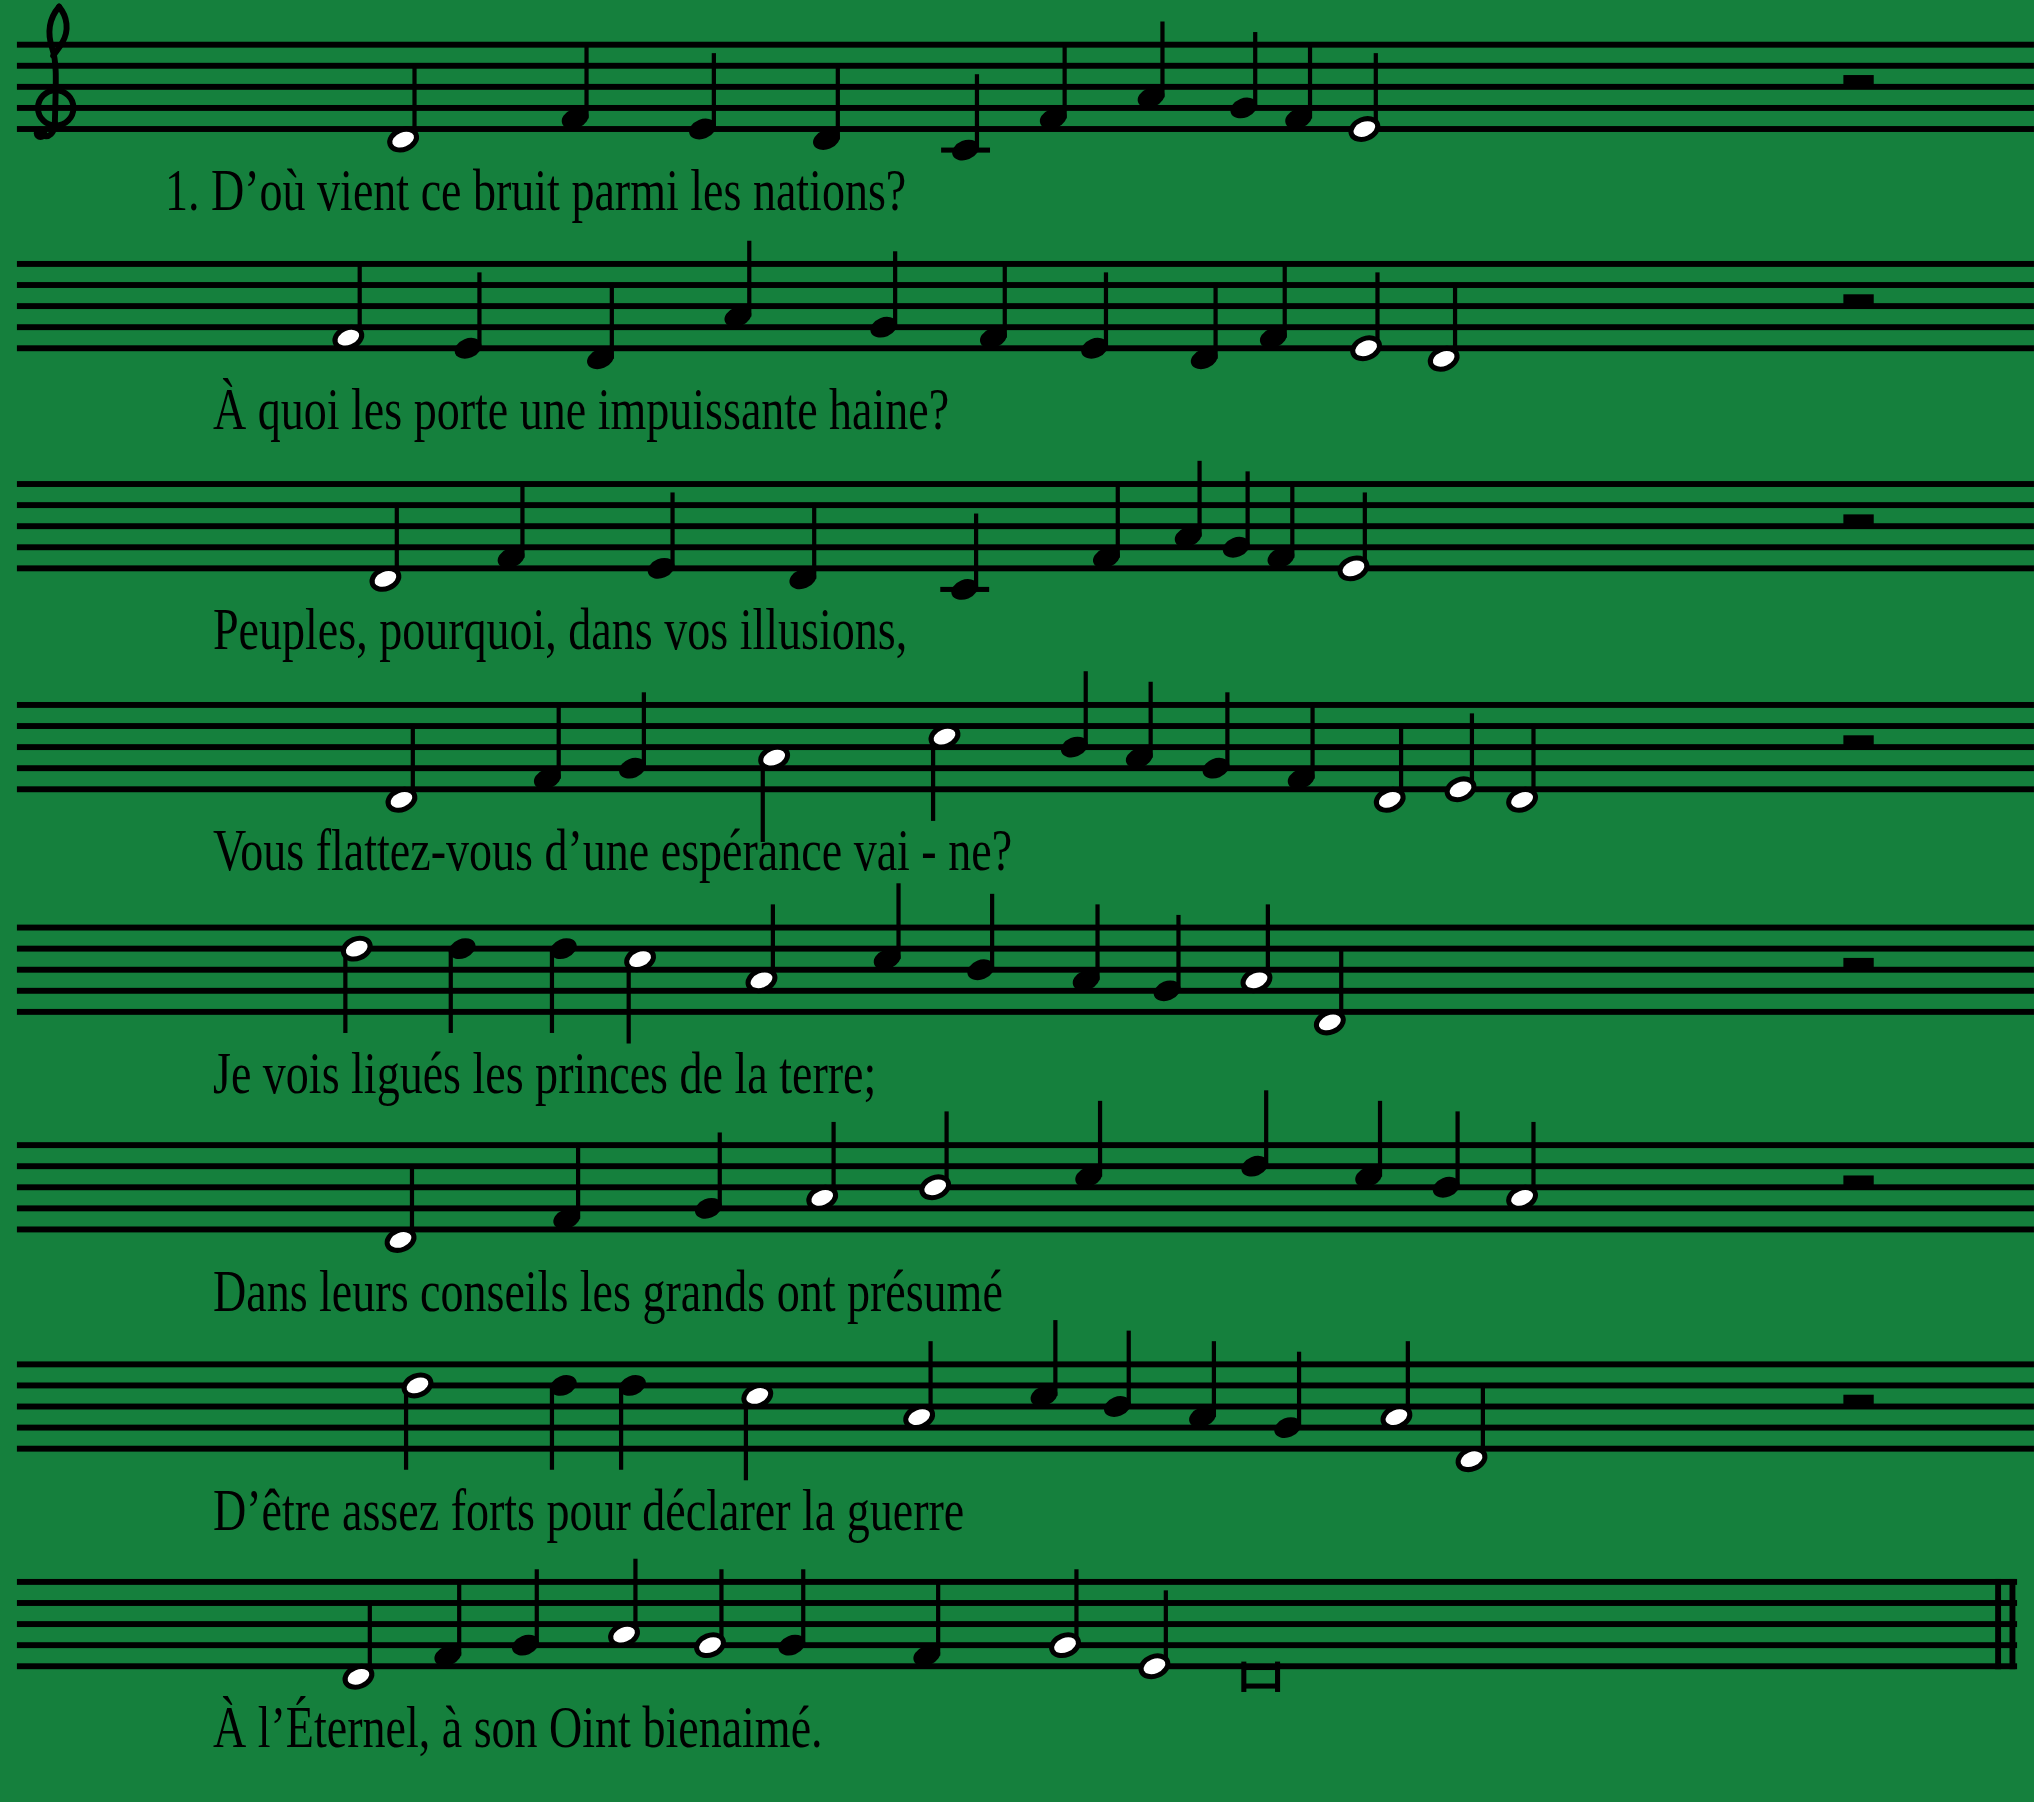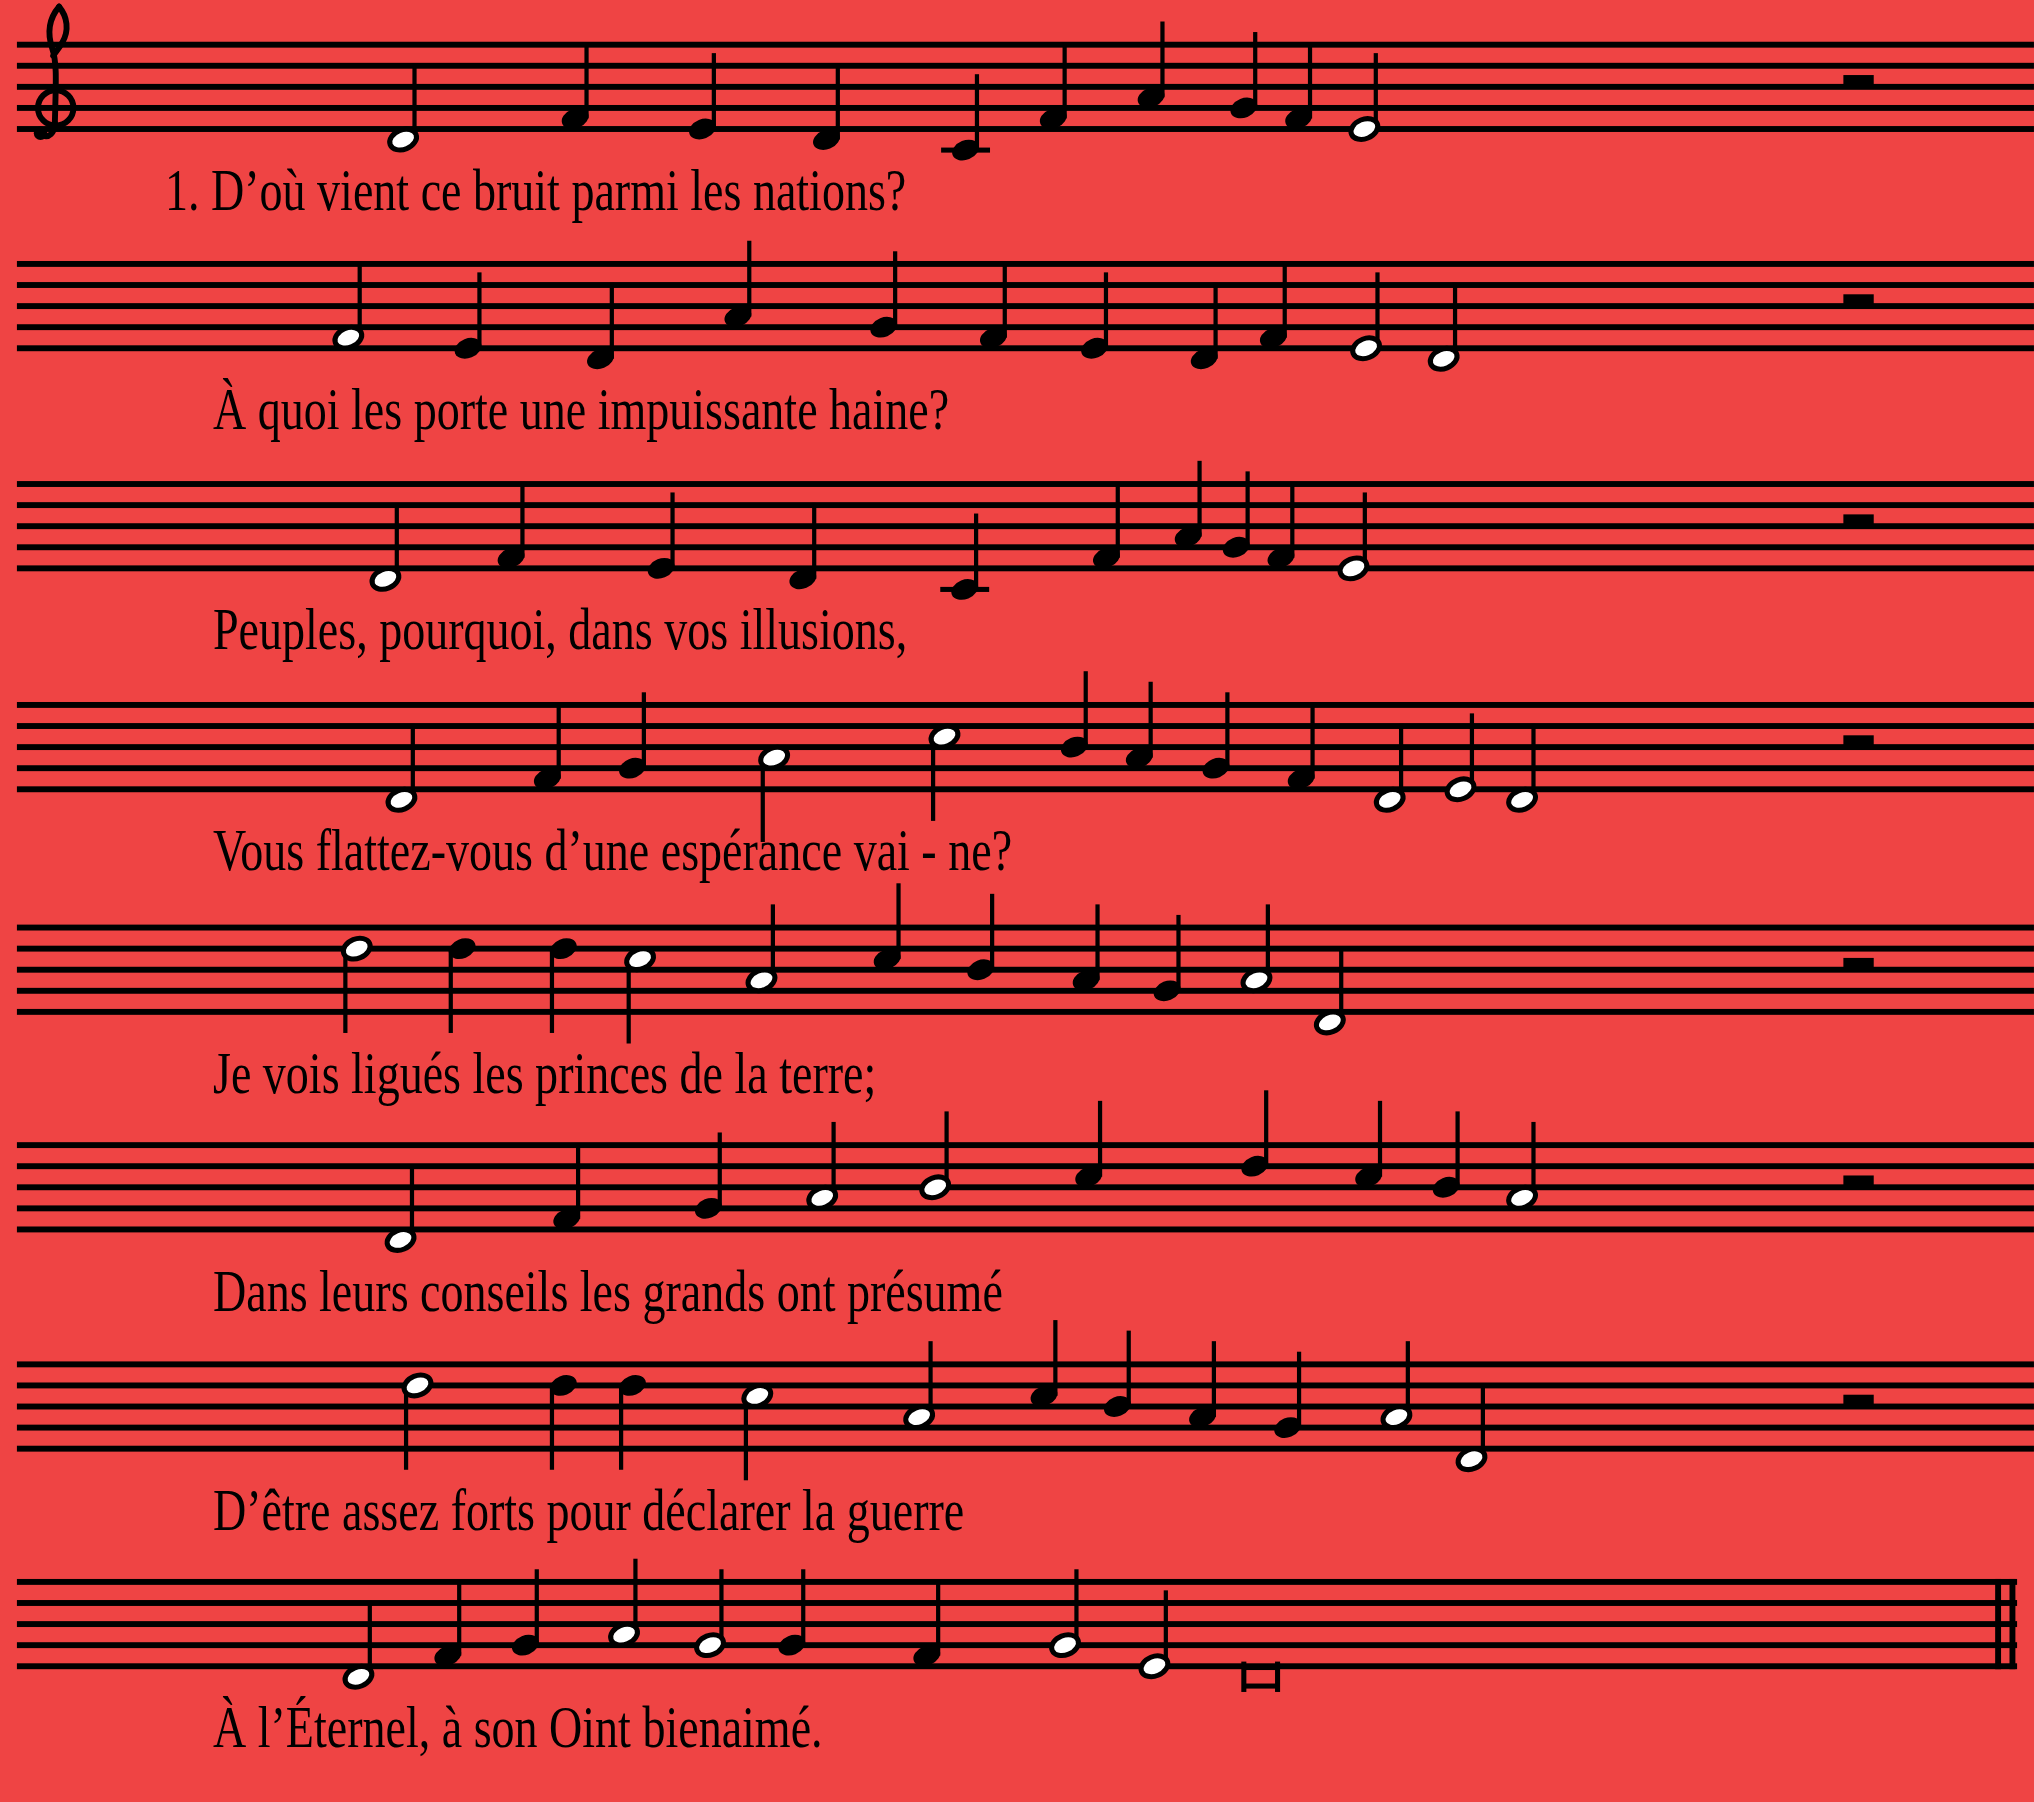--- a/index.html
+++ b/index.html
@@ -1,16 +1,16 @@
 <!DOCTYPE html>
 <html style="font-size:13.5px"><head>
 <meta charset="utf-8">
 <style>
   html,body{margin:0;padding:0;background:#fff;}
-  .page{position:relative;width:2034px;height:1802px;background:#ef4444;overflow:hidden;}
+  .page{position:relative;width:2034px;height:1802px;background:#15803d;overflow:hidden;}
   #score-svg{position:absolute;left:0;top:0;}
   .lyric{
     position:absolute;
     font-family:"Liberation Serif", serif;
     font-size:59px;
     line-height:1.0;
     color:#000;
     white-space:nowrap;
     transform:scaleX(0.78);
     transform-origin:0 0;

